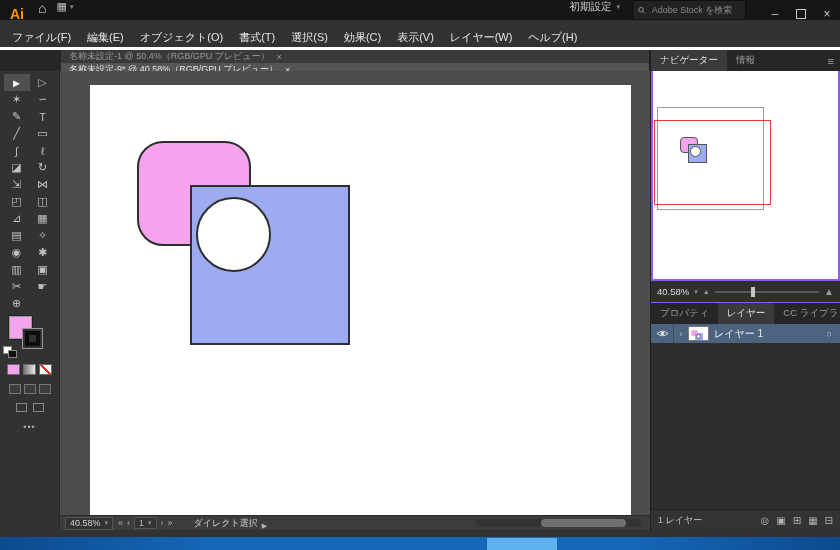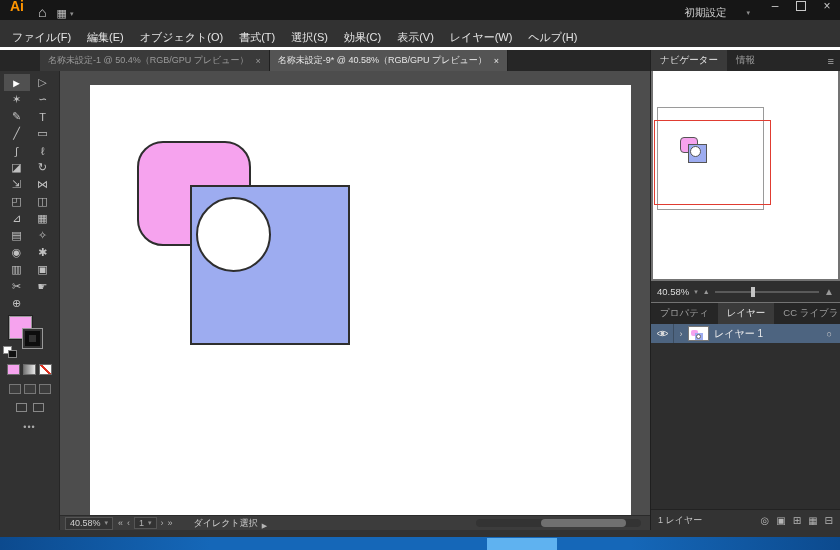--- a/index.html
+++ b/index.html
@@ -5,47 +5,47 @@
   html,body { margin:0; padding:0; background:#000; }
   .app { position:relative; width:840px; height:550px; overflow:hidden;
          font-family:"Liberation Sans","DejaVu Sans",sans-serif;
          background:#1260ae; user-select:none; }
 
   
   .il-window { position:absolute; left:0; top:0; width:840px; height:537px; background:#323232; }
 
   
   .titlebar { position:absolute; left:0; top:0; width:100%; height:20px; background:#161616;
-              display:flex; align-items:flex-end; }
+              display:flex; align-items:flex-start; }
   .ai-logo { width:34px; height:28px; display:flex; align-items:center; justify-content:center;
              color:#ff9500; font-weight:bold; font-size:14px; }
   .home-icon { color:#d8d8d8; font-size:14px; margin:0 4px; }
   .arrange-icon { color:#bdbdbd; font-size:11px; margin-left:6px; display:flex; align-items:center; gap:3px; }
   .caret { color:#8f8f8f; font-size:7px; }
   .tb-spacer { flex:1; }
   .workspace-switcher { color:#d0d0d0; font-size:10.5px; margin-right:12px;
-                        display:flex; gap:20px; align-items:center; }
+                        display:flex; gap:5px; align-items:center; }
   .stock-search { width:102px; height:18px; background:#222; border:1px solid #0e0e0e; border-radius:2px;
                   display:flex; align-items:center; padding:0 5px; gap:4px; margin-right:16px; }
   .stock-search input { background:transparent; border:none; outline:none; color:#bbb;
                         font-size:9px; width:100%; font-family:inherit; }
   .stock-search input::placeholder { color:#8a8a8a; }
   .win-btn { width:26px; height:28px; display:flex; align-items:center; justify-content:center;
              color:#c8c8c8; font-size:12px; }
   .max-glyph { width:8px; height:8px; border:1px solid #c8c8c8; }
 
   
   .menubar { position:absolute; top:28px; left:0; width:100%; height:22px; background:#323232;
              border-bottom:3px solid #ffffff; display:flex; align-items:center; padding-left:4px;
              box-sizing:border-box; }
   .menu-item { color:#e4e4e4; font-size:11px; padding:0 8px; white-space:nowrap; }
 
   
   .tabbar { position:absolute; top:50px; left:0; width:650px; height:21px; background:#262626;
-            display:flex; padding-left:40px; box-sizing:border-box; }
+            display:flex; padding-left:61px; box-sizing:border-box;flex-direction:column; }
   .doc-tab { display:flex; align-items:center; gap:7px; padding:0 8px; font-size:9px;
              background:#3a3a3a; color:#9a9a9a; border-right:1px solid #1f1f1f; white-space:nowrap; }
   .doc-tab.active { background:#545454; color:#e6e6e6; }
   .tab-close { font-size:9px; }
 
   
   .toolbar { position:absolute; top:71px; left:0; width:60px; height:459px; background:#323232;
              border-right:1px solid #262626; box-sizing:border-box; }
   .tools-grid { display:grid; grid-template-columns:26px 26px; justify-content:center; padding-top:3px; }
   .tool { height:17px; display:flex; align-items:center; justify-content:center;
@@ -95,21 +95,21 @@
               height:10px; padding:0 4px; }
   .sb-tool { margin-left:16px; display:flex; gap:4px; align-items:flex-end; }
   .sb-arrow { color:#b5b5b5; font-size:7px; }
   .sb-scroll { margin-left:auto; margin-right:4px; width:165px; height:8px; background:#333;
                border-radius:4px; position:relative; }
   .sb-thumb { position:absolute; left:65px; top:0; width:85px; height:8px; background:#707070;
               border-radius:4px; }
 
   
   .rightpanel { position:absolute; top:50px; left:650px; width:190px; height:480px;
-                background:#737373; border-left:1px solid #1f1f1f; box-sizing:border-box; }
+                background:#8b5cf6; border-left:1px solid #1f1f1f; box-sizing:border-box; }
   .panel-header { height:21px; background:#262626; display:flex; align-items:stretch; }
   .tabs-row { display:flex; align-items:stretch; }
   .panel-tab { padding:0 9px; display:flex; align-items:center; font-size:9.5px; color:#9c9c9c;
                white-space:nowrap; }
   .panel-tab.active { background:#3a3a3a; color:#e2e2e2; }
   .panel-menu-icon { margin-left:auto; color:#aaa; font-size:11px; padding-right:6px;
                      display:flex; align-items:center; }
   .nav-preview { position:absolute; top:21px; left:2px; width:185px; height:208px; background:#fff; }
   .np-artboard { position:absolute; left:4px; top:36px; width:107px; height:103px;
                  border:1px solid #9a9a9a; box-sizing:border-box; }
@@ -167,20 +167,27 @@
       <span class="home-icon">⌂</span>
       <span class="arrange-icon">
         <span>▦</span>
         <span class="caret">▾</span>
       </span>
       <span class="tb-spacer"></span>
       <span class="workspace-switcher">
         <span>初期設定</span>
         <span class="caret">▾</span>
       </span>
+      <span class="stock-search">
+        <svg width="9" height="9" viewBox="0 0 10 10">
+          <circle cx="4" cy="4" r="3" fill="none" stroke="#999" stroke-width="1.2"></circle>
+          <line x1="6.3" y1="6.3" x2="9" y2="9" stroke="#999" stroke-width="1.2"></line>
+        </svg>
+        <input type="text" placeholder="Adobe Stock を検索" style="">
+      </span>
       <span class="win-btn">–</span>
       <span class="win-btn">
           <span class="max-glyph"></span>
         </span>
       <span class="win-btn">×</span>
     </div>
 
     <div class="menubar">
         <span class="menu-item">ファイル(F)</span>
         <span class="menu-item">編集(E)</span>

